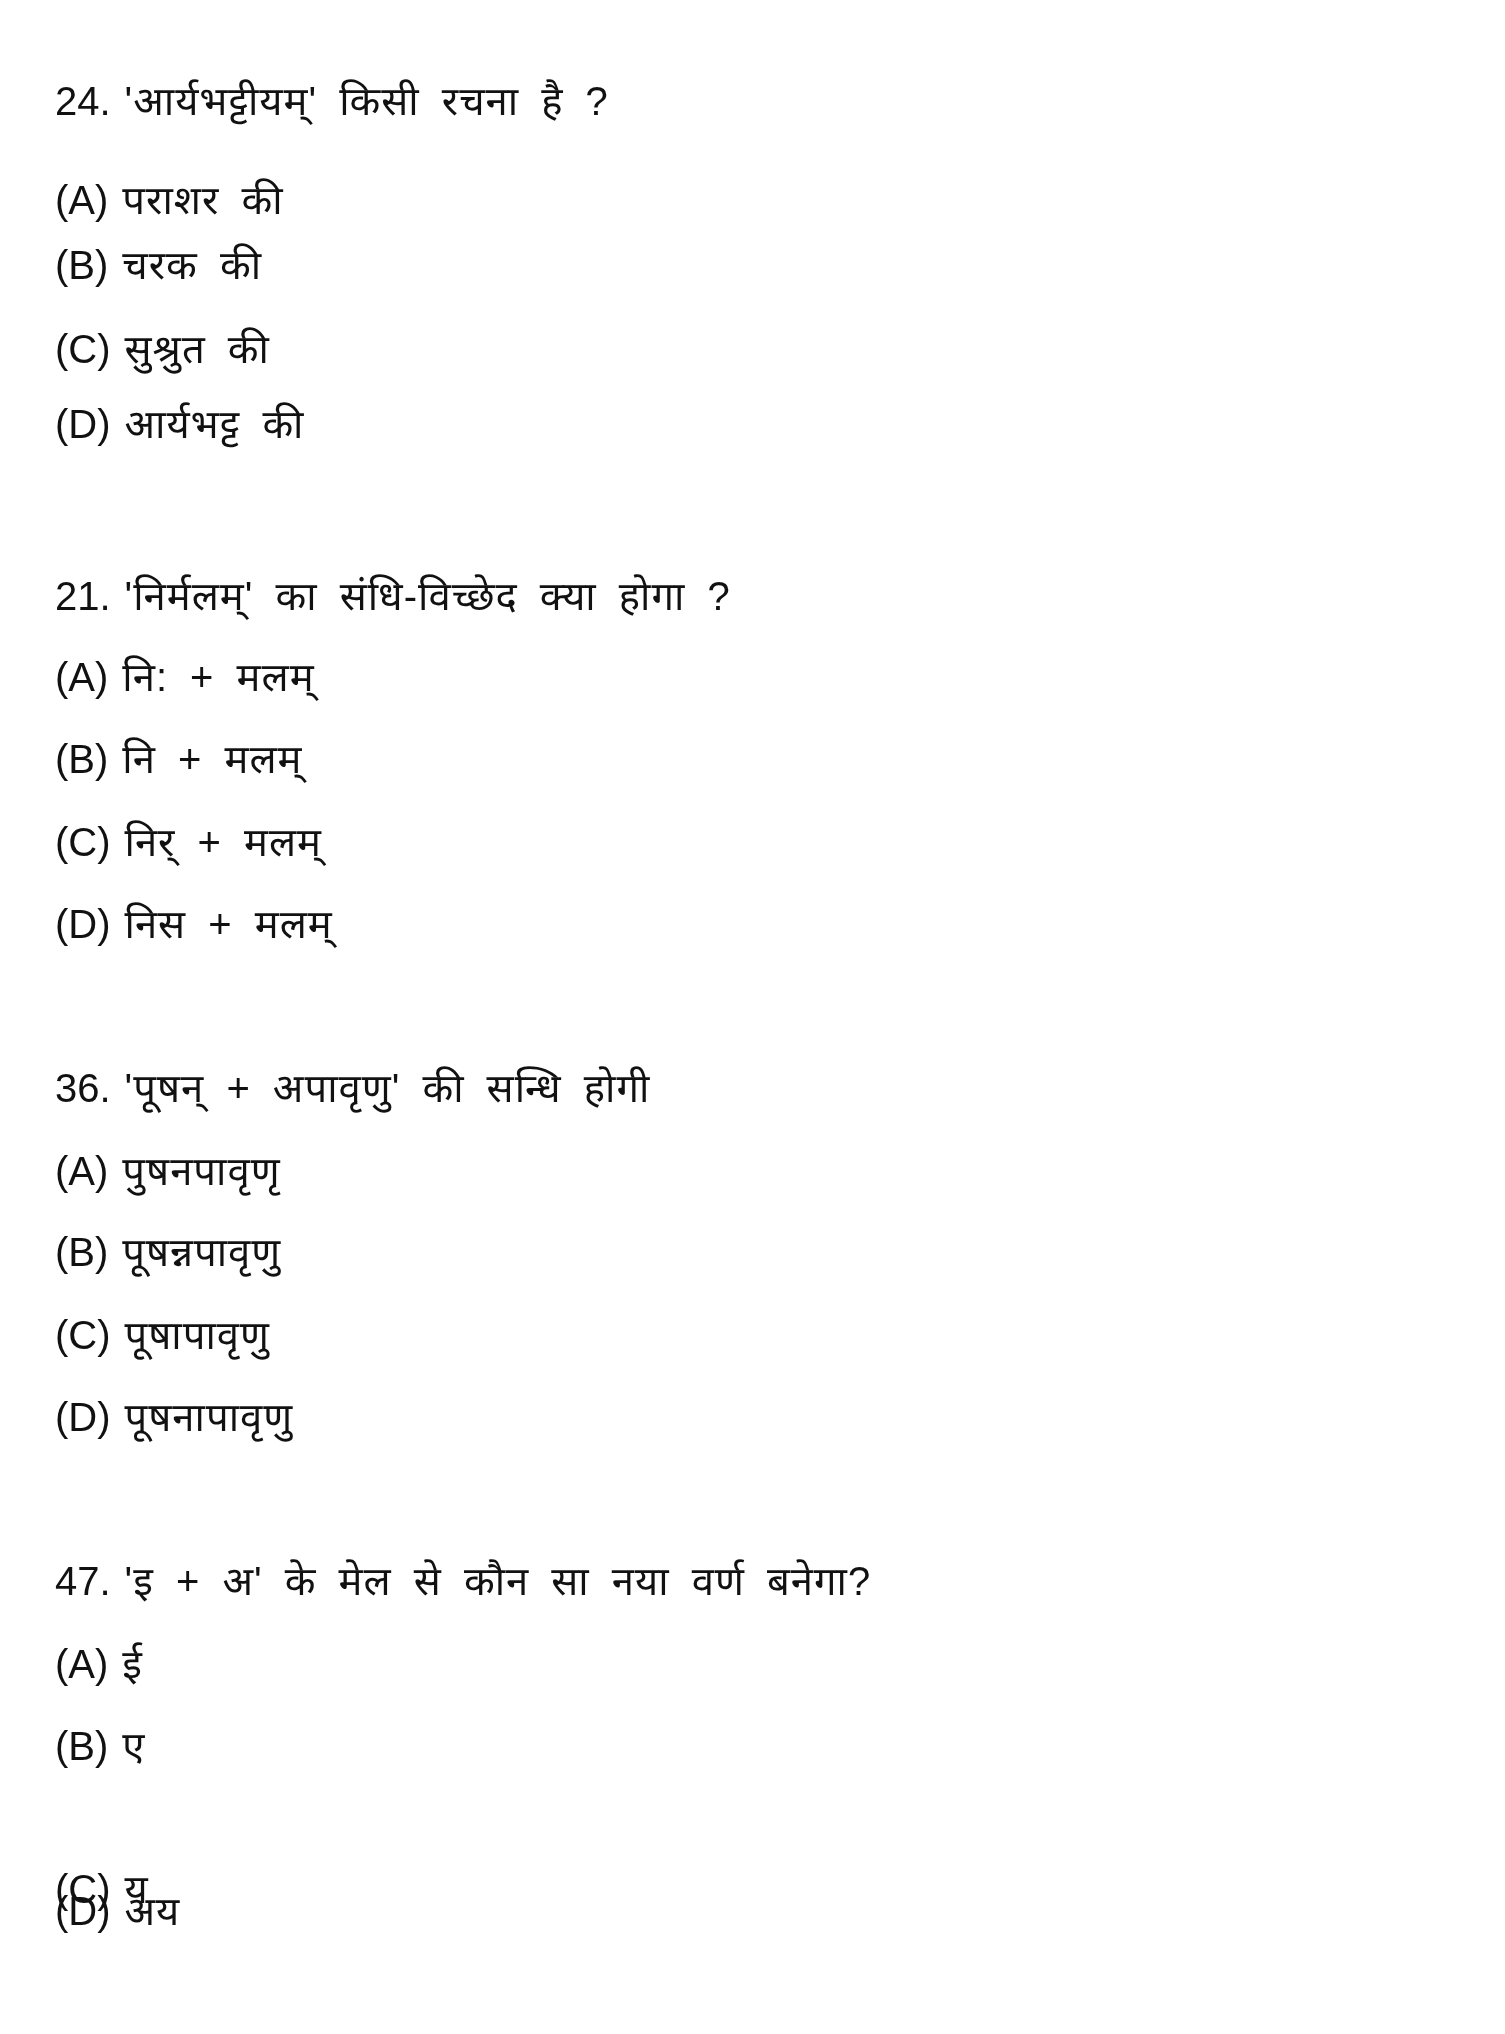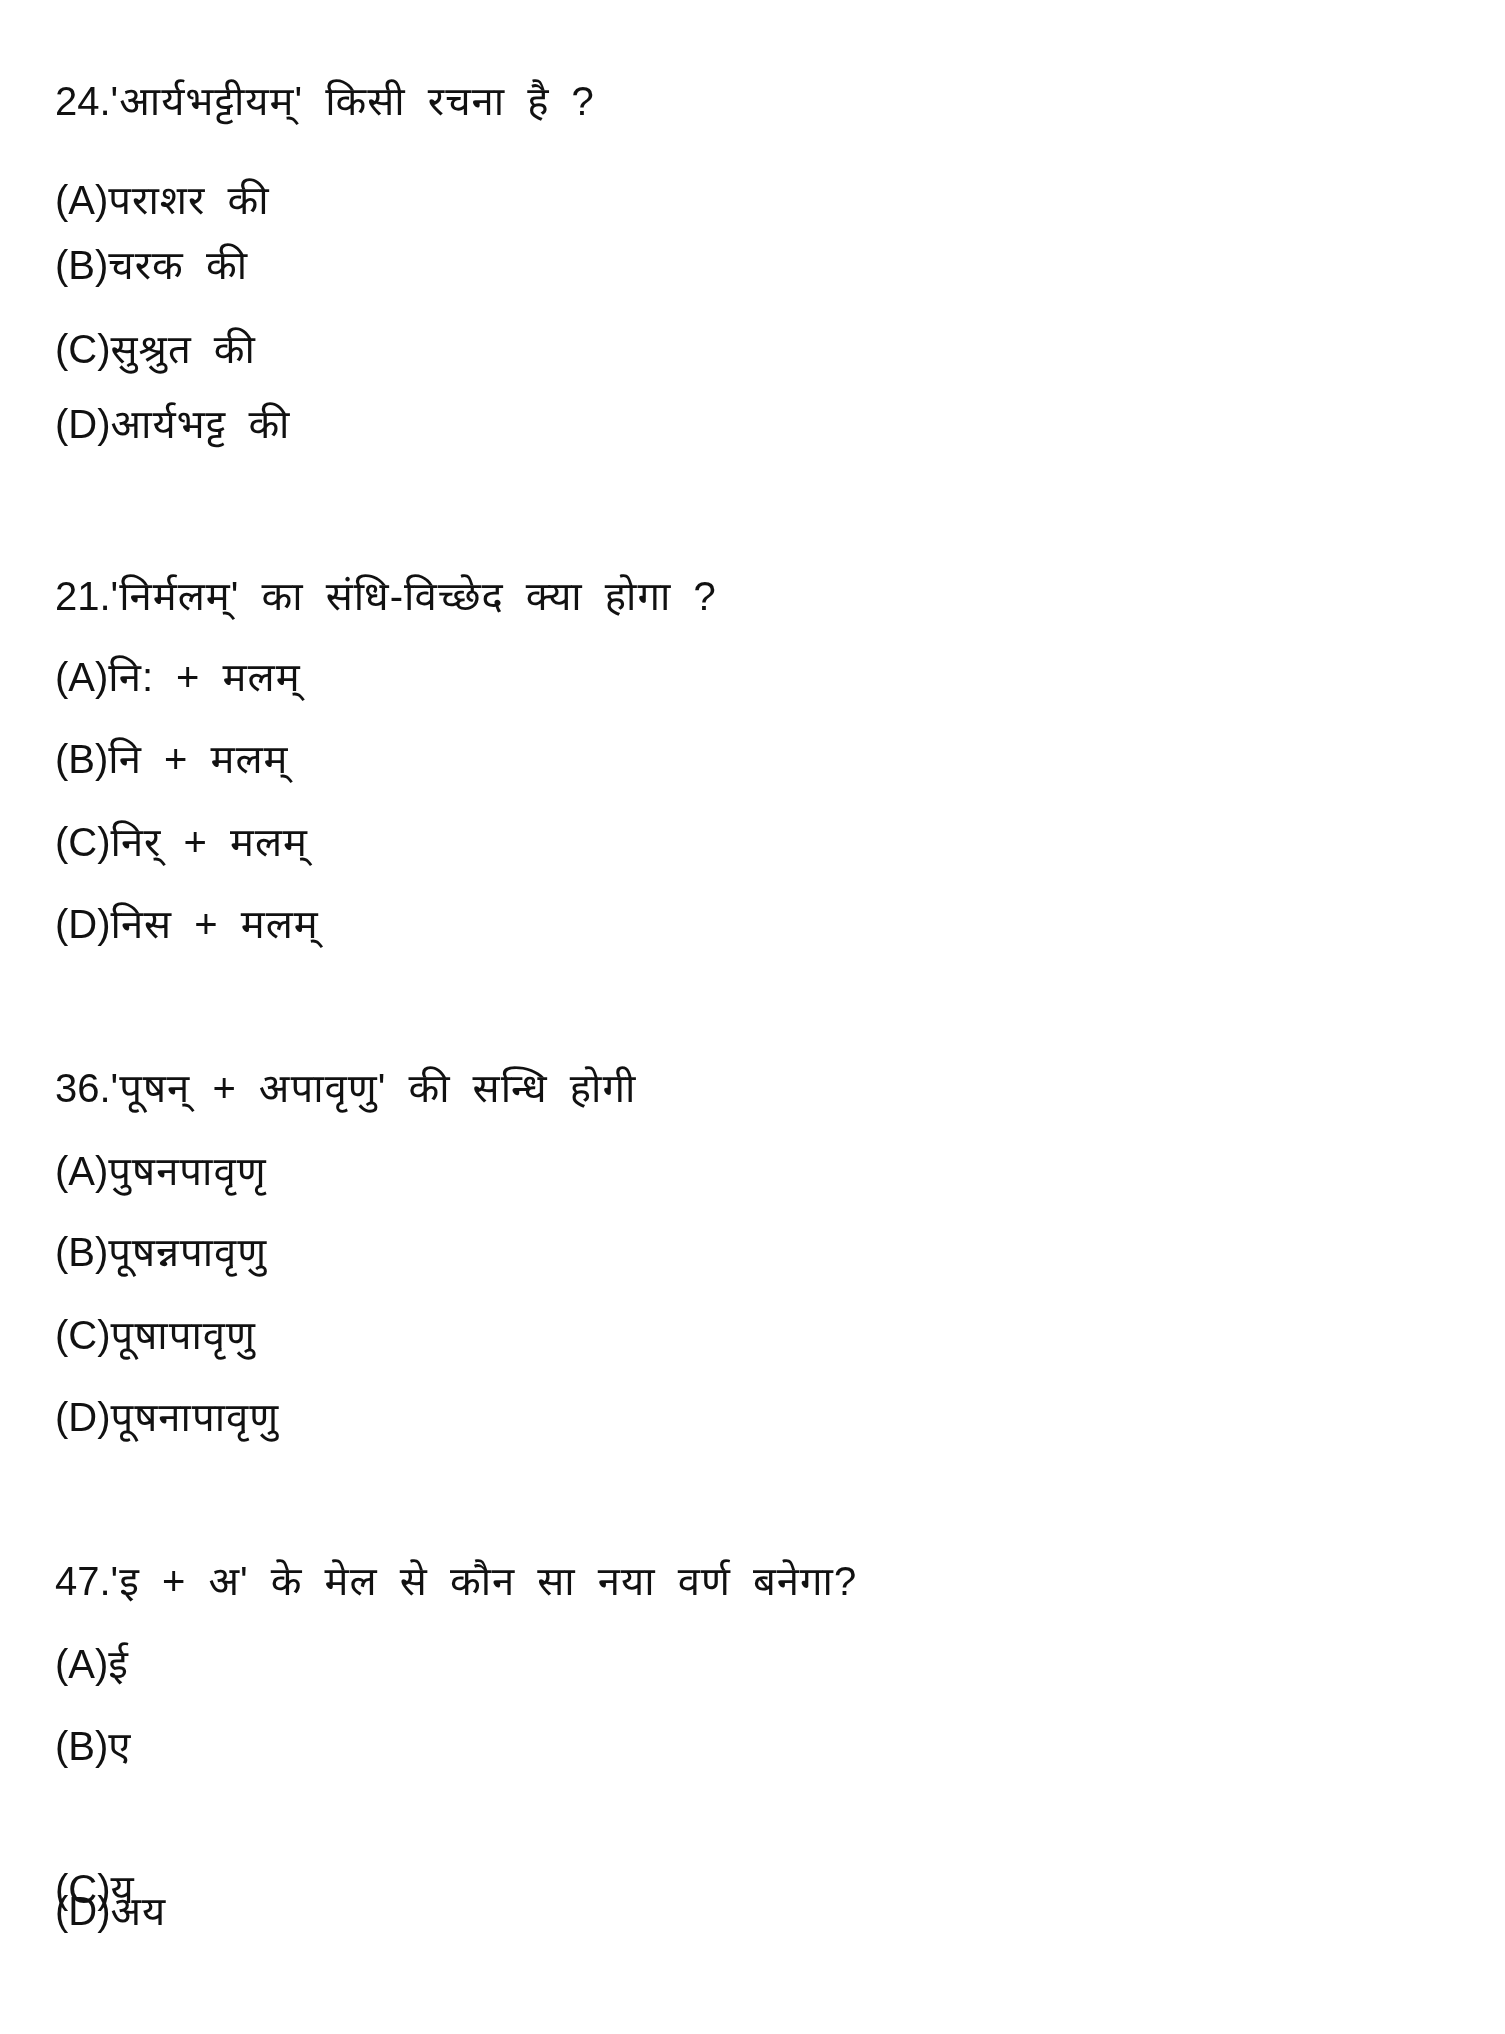--- a/index.html
+++ b/index.html
@@ -1,19 +1,19 @@
 <!DOCTYPE html>
 <html><head>
 <meta charset="utf-8">
 <style>
   html, body { margin: 0; padding: 0; background: #ffffff; }
   body { width: 1505px; height: 2034px; position: relative; overflow: hidden;
          font-family: "Liberation Sans", "DejaVu Sans", sans-serif; color: #111111; }
   .line { position: absolute; left: 55px; font-size: 40px; line-height: 48px; white-space: nowrap; transform: translateY(-50%); }
-  .line .num, .line .opt { }
+  .line .num, .line .opt { margin-right: 14px; }
   .line .txt { letter-spacing: 1px; word-spacing: 10px; }
 </style>
 </head>
 <body>
 
 <div class="line" style="top:101px">
   <span class="num">24.</span><span class="txt">'आर्यभट्टीयम्' किसी रचना है ?</span>
 </div>
 <div class="line" style="top:200px"><span class="opt">(A)</span><span class="txt">पराशर की</span></div>
 <div class="line" style="top:265px"><span class="opt">(B)</span><span class="txt">चरक की</span></div>

